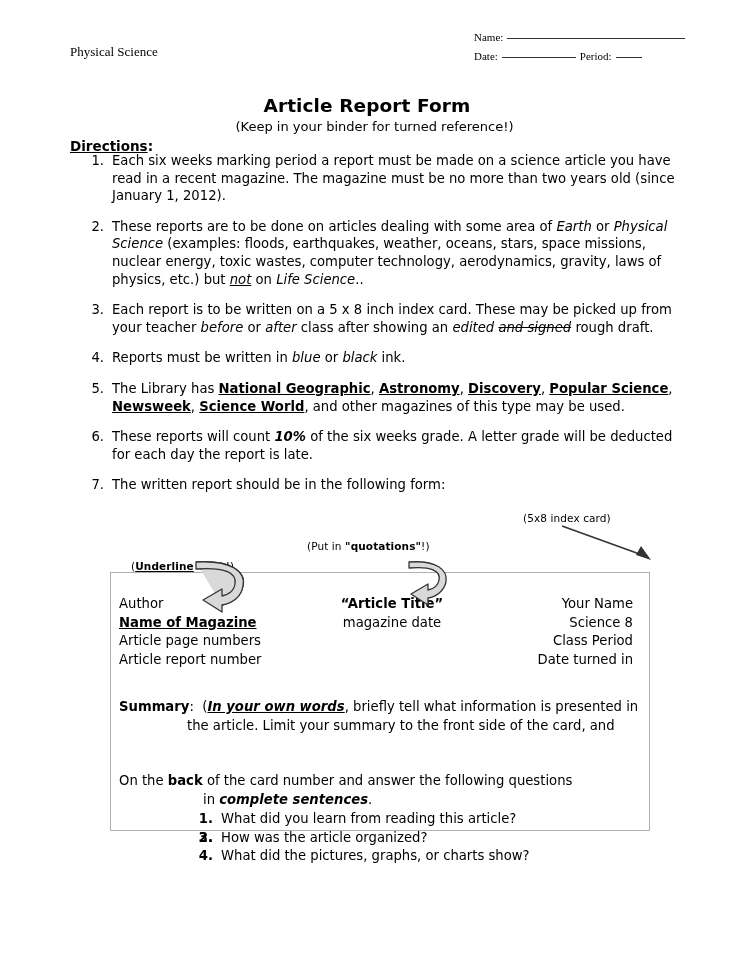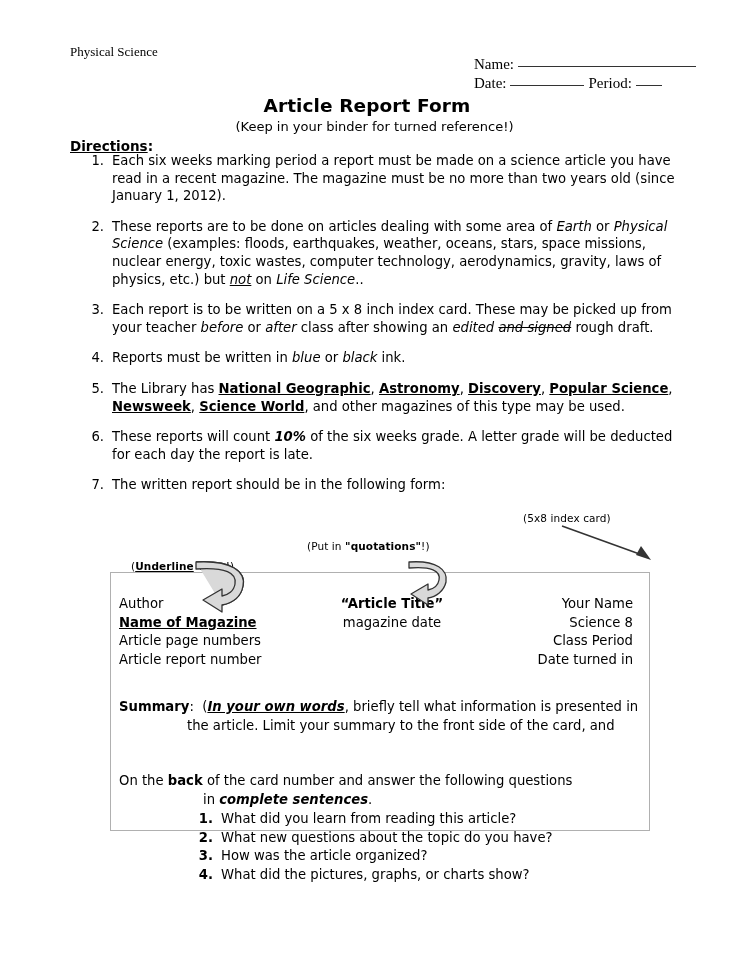--- a/index.html
+++ b/index.html
@@ -26,23 +26,23 @@
     left: 70px;
     top: 44px;
     font-family: "Liberation Serif", serif;
     font-size: 13px;
     line-height: 16px;
     white-space: nowrap;
   }
   .hdr-fields {
     position: absolute;
     left: 474px;
-    top: 55px;
+    top: 28px;
     font-family: "Liberation Serif", serif;
-    font-size: 15px;
+    font-size: 11px;
     line-height: 19px;
     white-space: nowrap;
   }
   .hdr-fields .row { display: block; }
   .rule {
     display: inline-block;
     border-bottom: 1px solid #333;
     vertical-align: 2px;
     margin-left: 4px;
     margin-right: 4px;
@@ -292,21 +292,21 @@
       <span class="body"><b class="bd">Summary</b><span>:</span>&nbsp; <span>(</span><span class="biu">In your own words</span><span>, briefly tell what information is presented in</span></span>
       <span class="ind">the article.  Limit your summary to the front side of the card, and</span>
     </div>
 
     <div class="backsec">
       <span><span>On the </span><b class="bd">back</b><span> of the card number and answer the following questions</span></span>
       <span class="line2"><span>in </span><span class="bi">complete sentences</span><span>.</span></span>
 
       <div class="qlist">
         <div class="q"><span class="qnum">1.</span><span>What did you learn from reading this article?</span></div>
-        <div class="q"><span class="qnum">2.</span><span>What new questions about the topic do you have?</span></div>
+        <div class="q"><span class="qnum">2.</span></div>
         <div class="q"><span class="qnum">3.</span><span>How was the article organized?</span></div>
         <div class="q"><span class="qnum">4.</span><span>What did the pictures, graphs, or charts show?</span></div>
       </div>
     </div>
 
   </div>
 
   <svg class="overlay" viewBox="0 0 749 970">
 
     <g>

